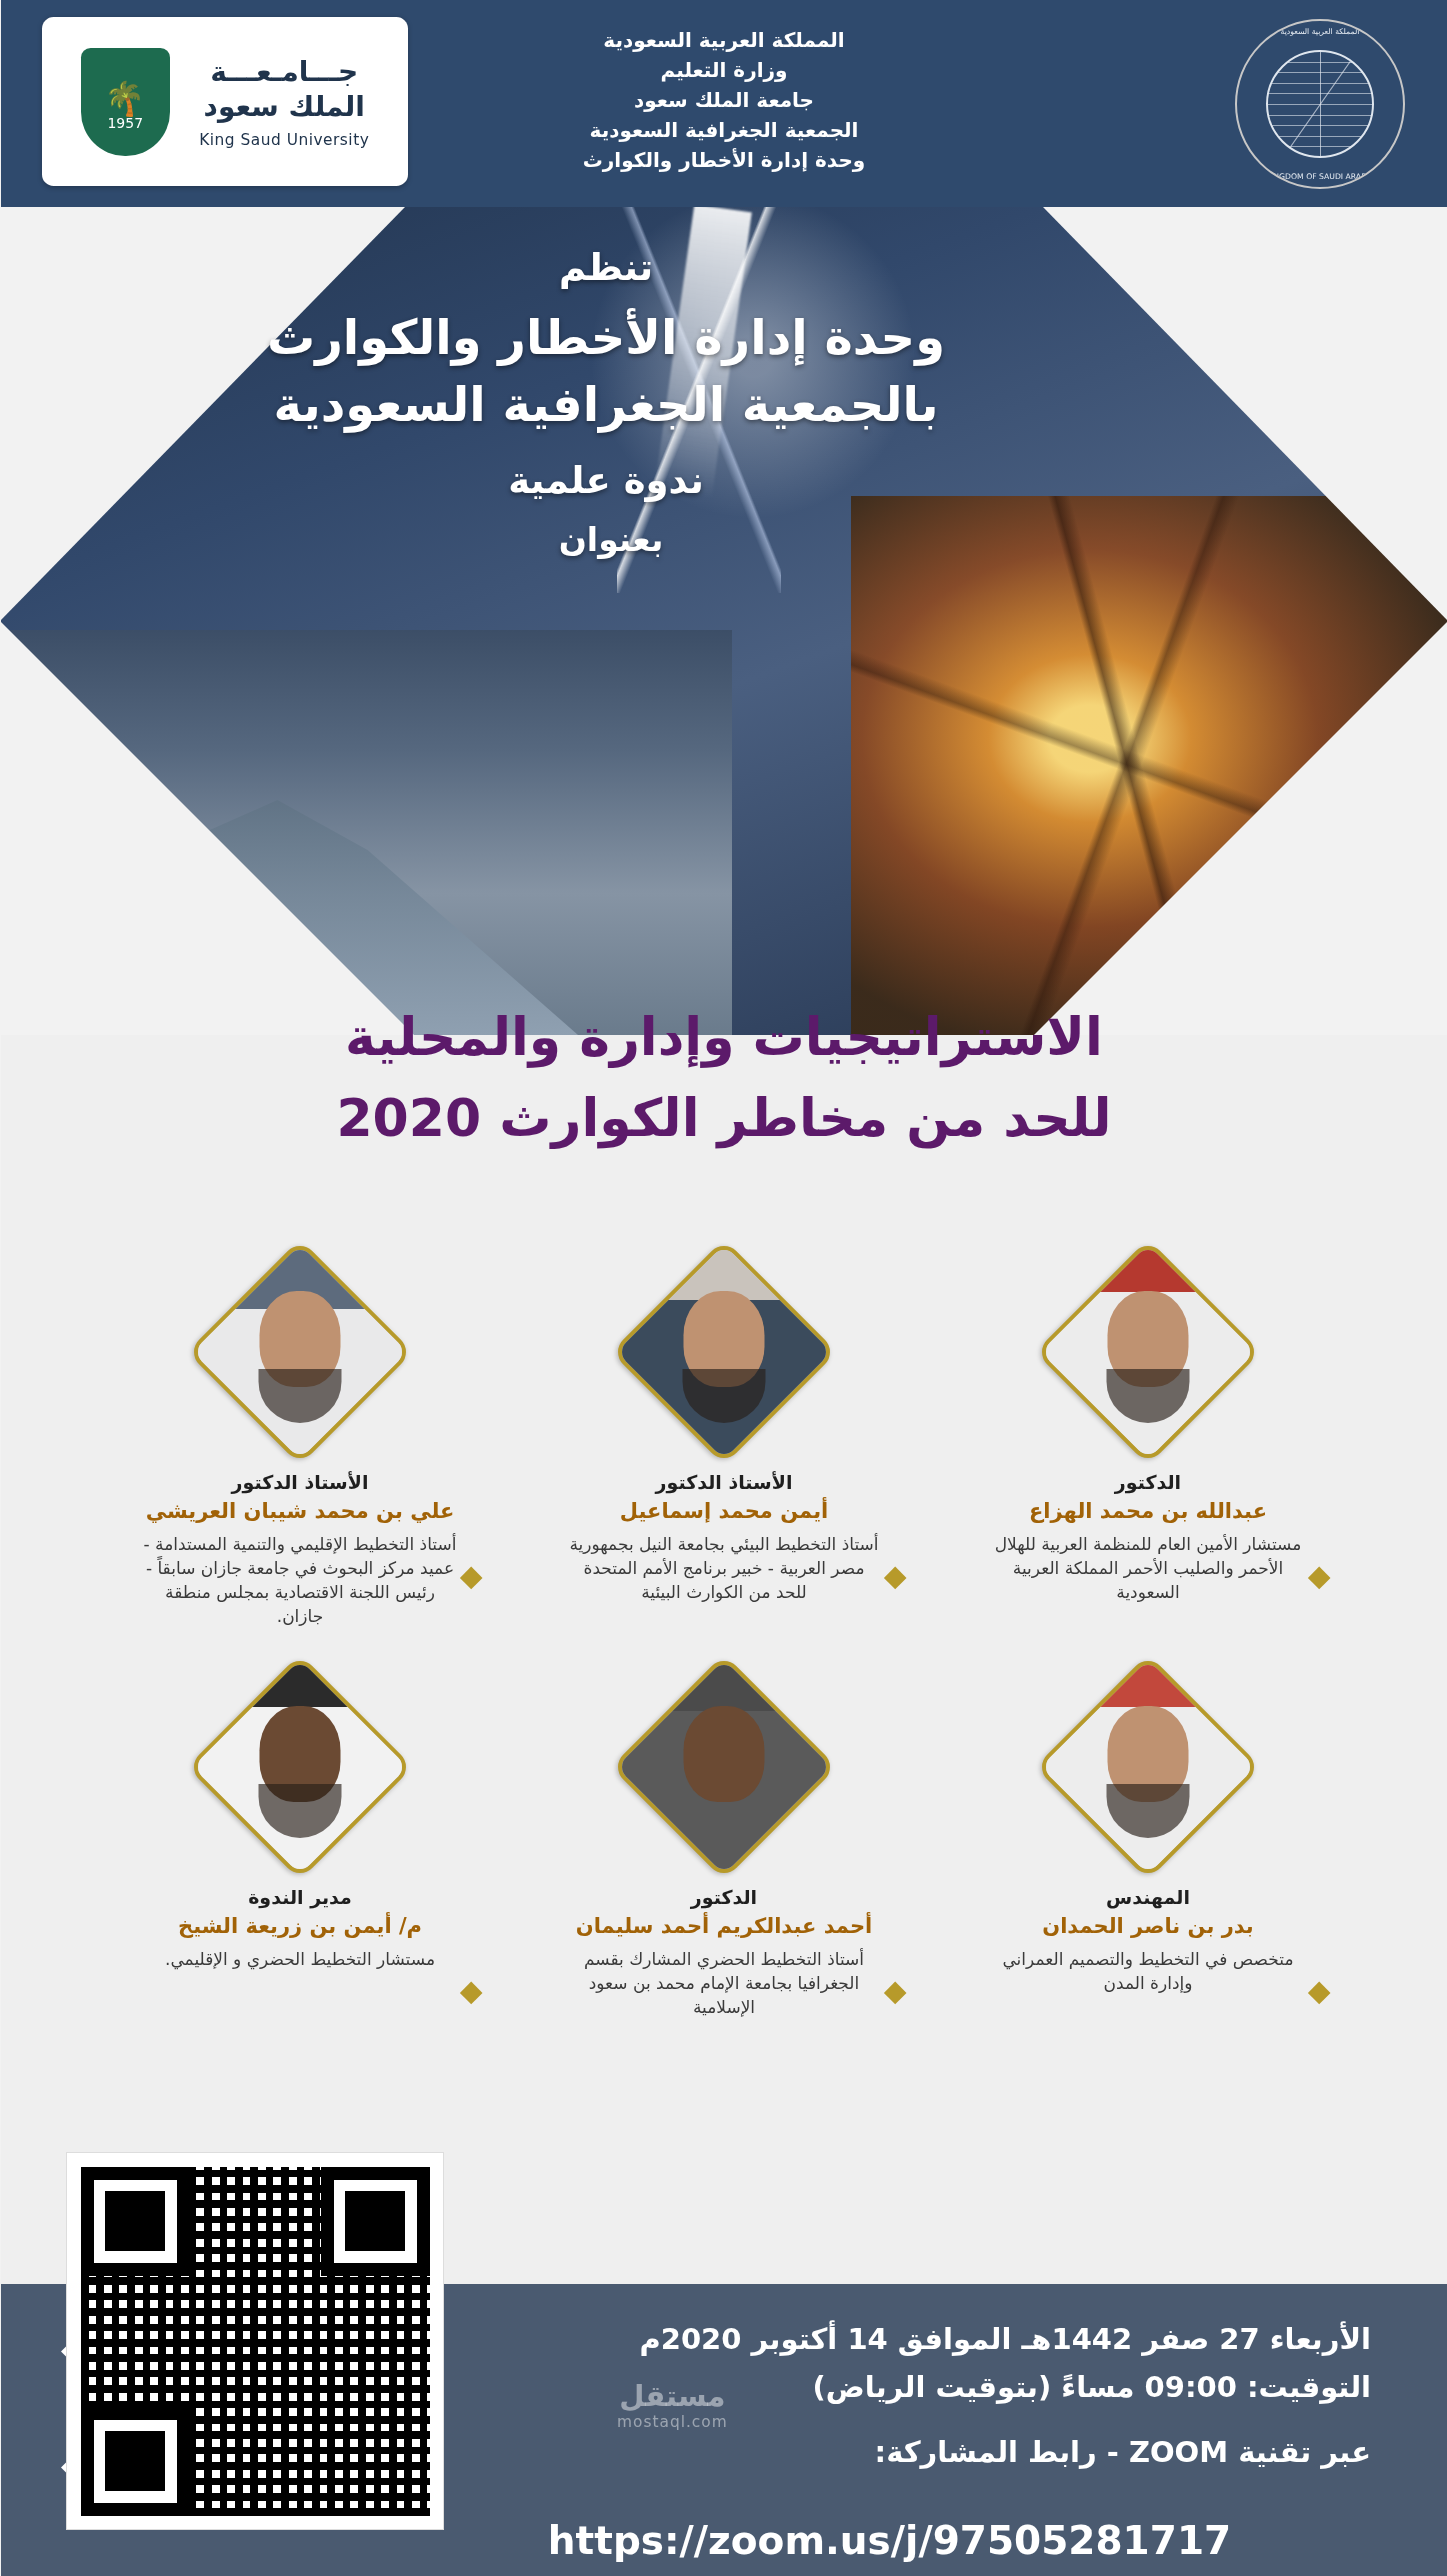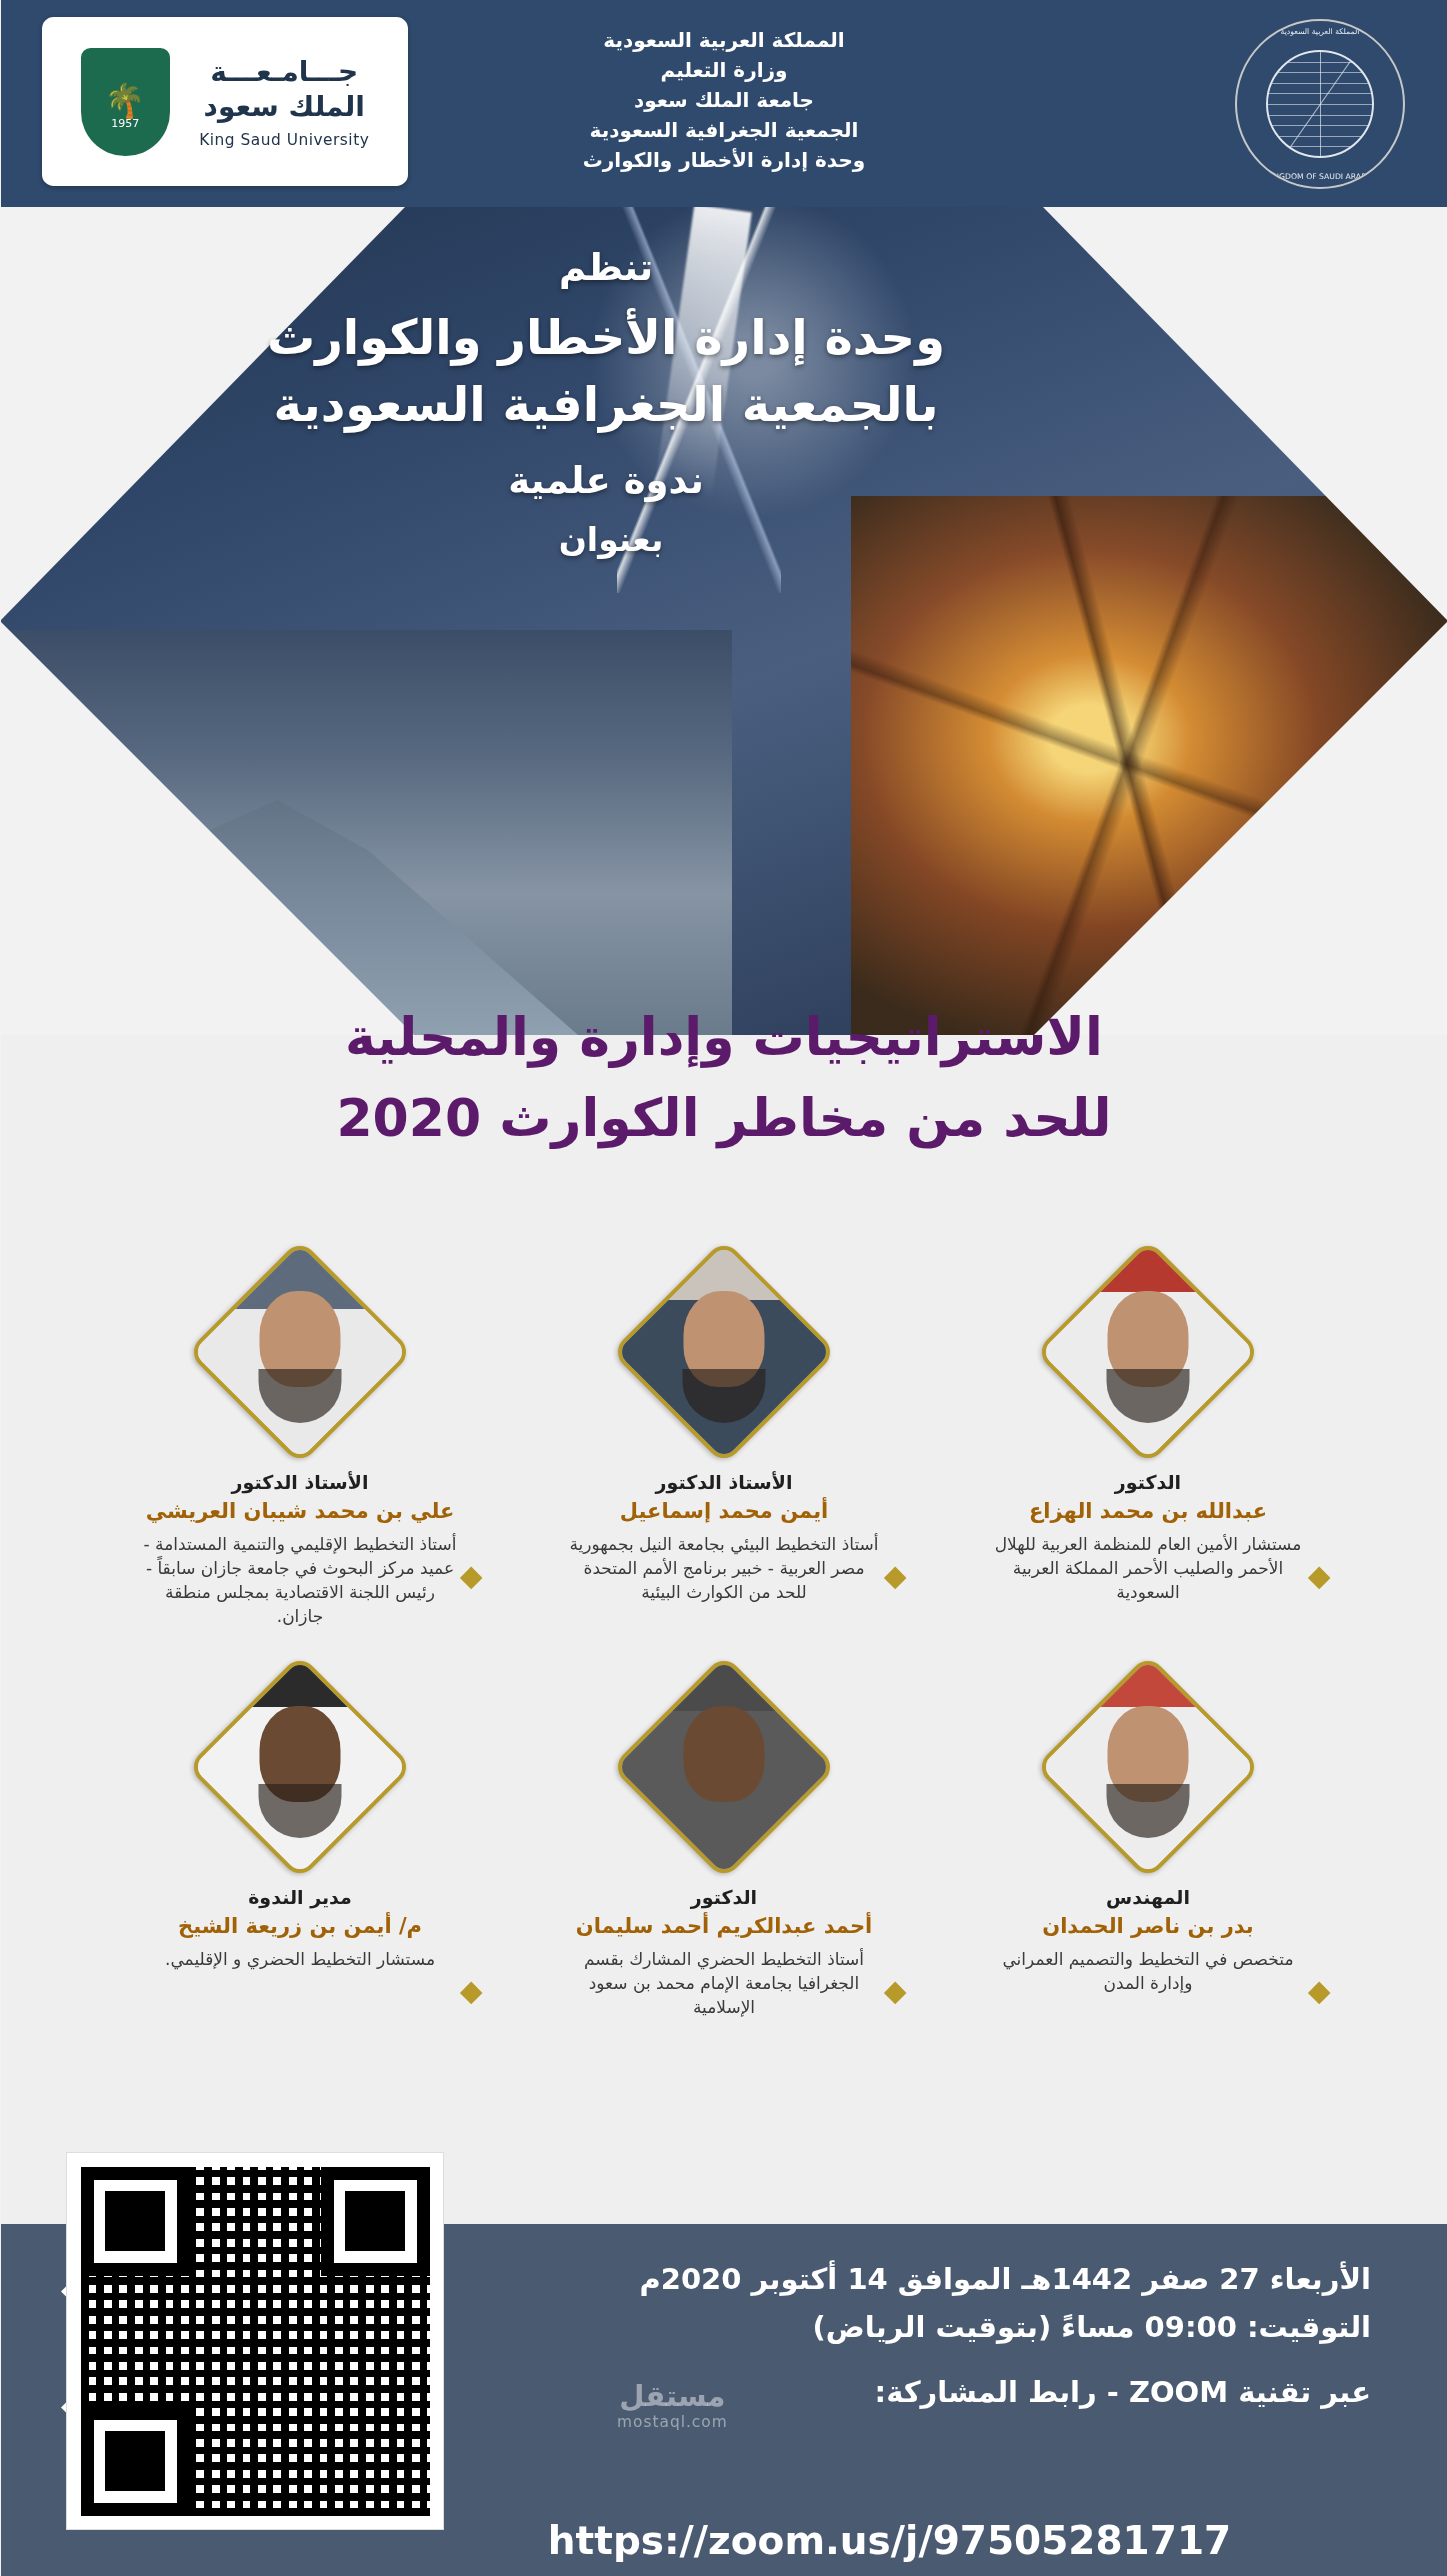--- a/index.html
+++ b/index.html
@@ -42,21 +42,21 @@
   .ksu-en{font-size:15.4px;color:#20344c;margin-top:7.7px;letter-spacing:0.5px;}
   .ksu-shield{
     width:89px;height:108px;
     background:#1d6b4f;
     border-radius:9.6px 9.6px 44px 44px;
     position:relative;
     display:flex;align-items:center;justify-content:center;
     flex-direction:column;
   }
   .ksu-shield .palm{color:#fff;font-size:33px;line-height:33px;margin-top:9.6px;}
-  .ksu-shield .yr{color:#fff;font-size:11px;}
+  .ksu-shield .yr{color:#fff;font-size:14px;}
 
   
   .sgs{
     position:absolute;top:19px;right:43px;width:166px;height:166px;
     border-radius:50%;
     background:#2f4a6d;
     border:2.9px solid #c7c7c7;
     display:flex;align-items:center;justify-content:center;
     overflow:hidden;
   }
@@ -250,21 +250,21 @@
     position:relative;
   }
   .qr .finder{position:absolute;width:83px;height:83px;border:13.5px solid #000;background:#fff;}
   .qr .finder i{position:absolute;inset:11.6px;background:#000;display:block;}
   .qr .f1{top:0;left:0;}
   .qr .f2{top:0;right:0;}
   .qr .f3{bottom:0;left:0;}
 
   
   .footer{
-    position:absolute;left:0;bottom:0;width:1448px;height:352px;
+    position:absolute;left:0;bottom:0;width:1448px;height:292px;
     background:#4a5a70;z-index:5;
   }
   .footer .ftxt{
     position:absolute;right:77px;top:31px;width:963px;text-align:right;
     color:#ffffff;direction:rtl;
   }
   .footer .f1{font-size:29px;font-weight:bold;line-height:48px;}
   .footer .f2{font-size:29px;font-weight:bold;line-height:48px;}
   .footer .f3{font-size:29px;font-weight:bold;line-height:48px;margin-top:17.3px;}
   .footer .link{

